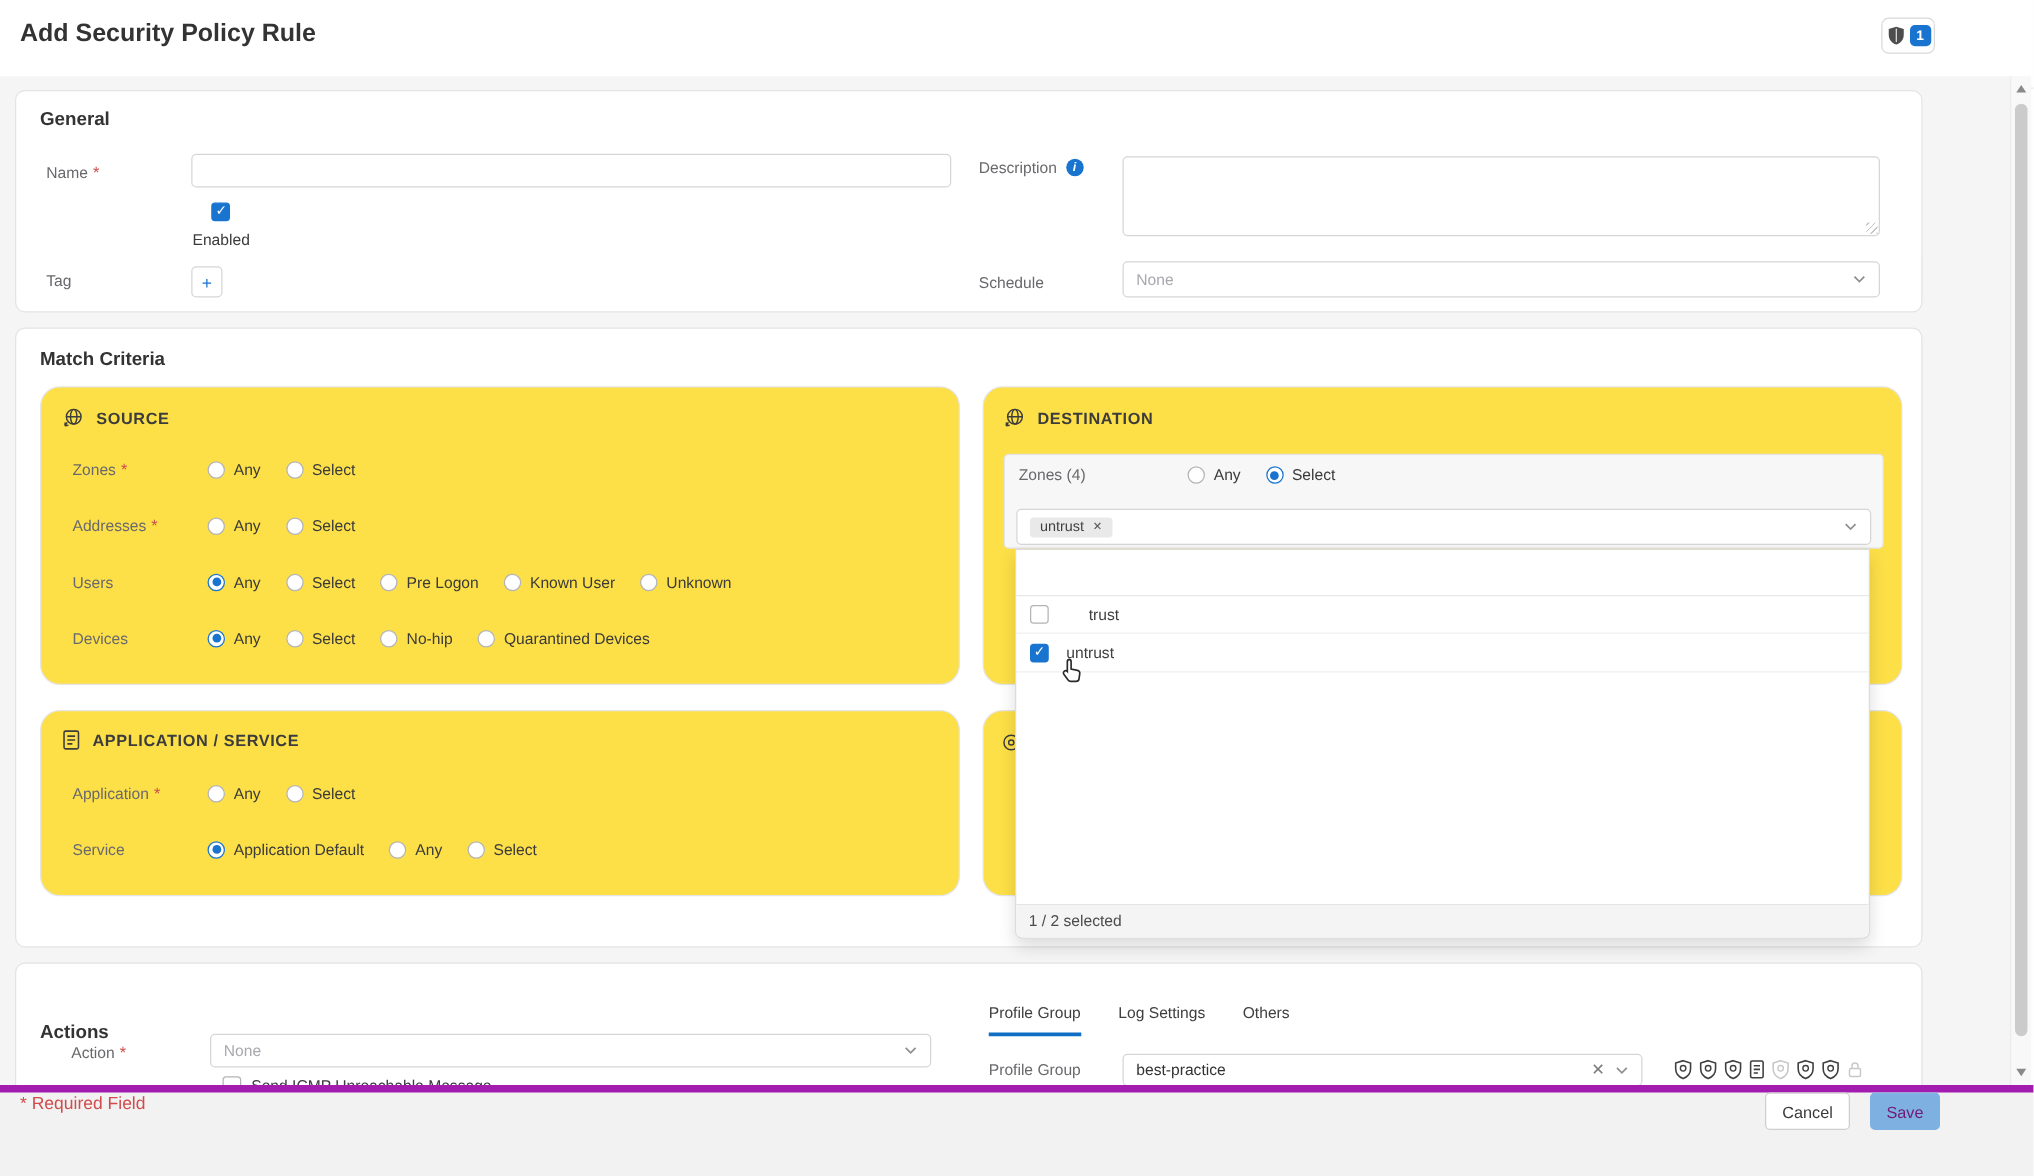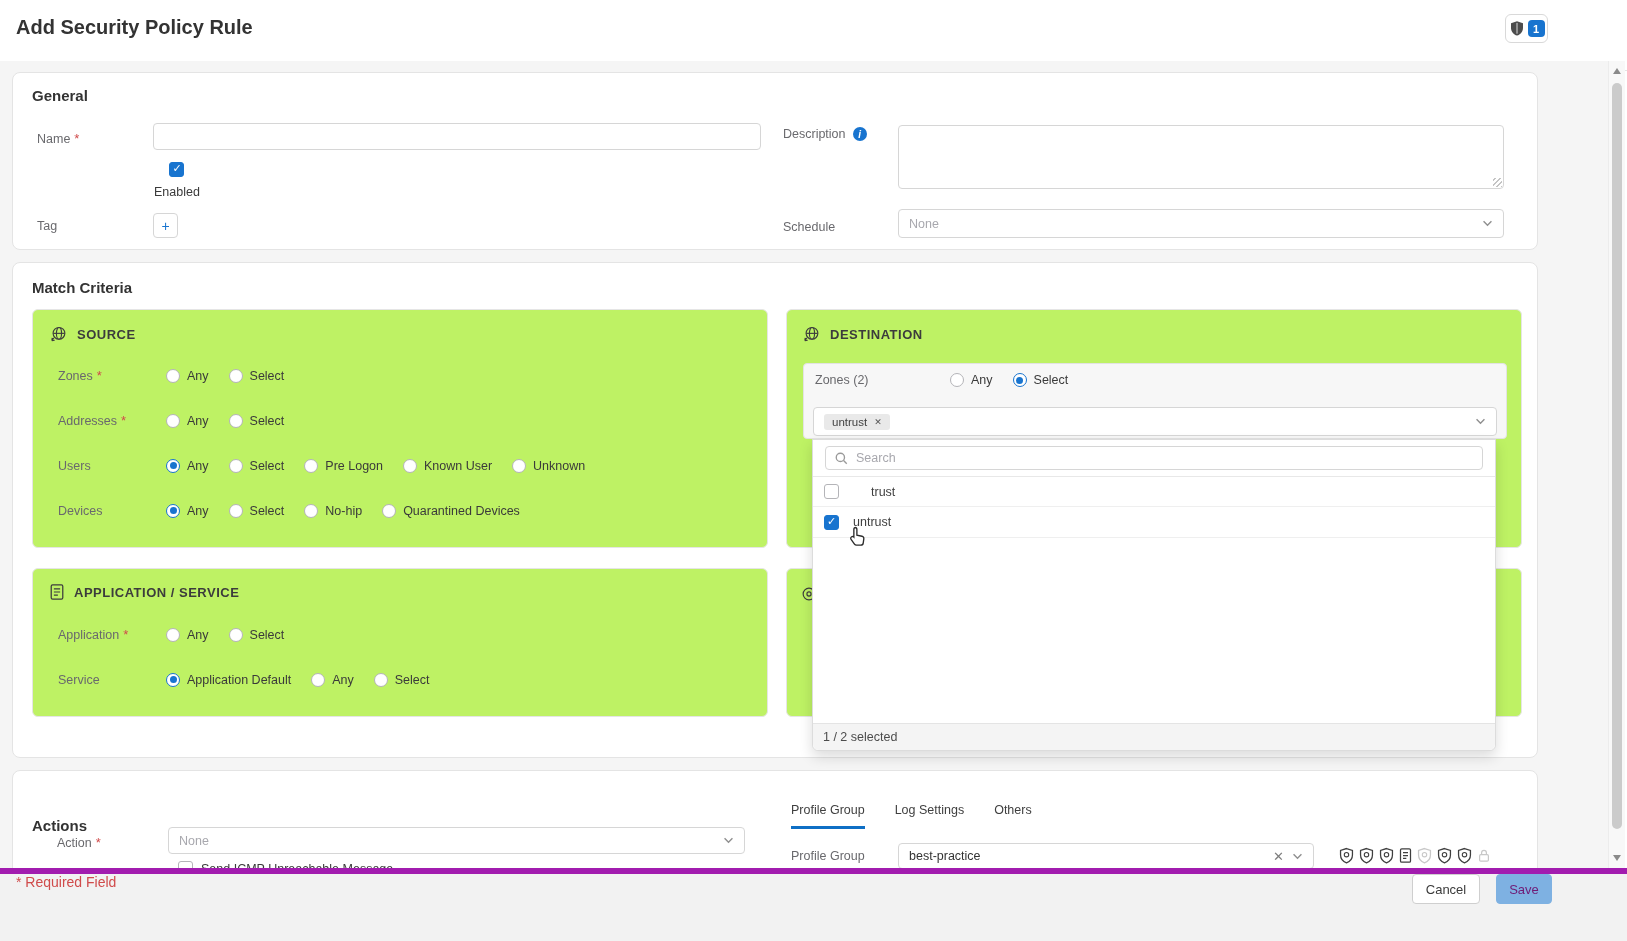--- a/index.html
+++ b/index.html
@@ -45,21 +45,21 @@
   .opt{display:inline-flex;align-items:center;gap:7px;cursor:pointer;}
   .radio{width:14px;height:14px;border:1.5px solid #b4b4b8;border-radius:50%;position:relative;background:#fff;flex:none;}
   .radio.sel{border-color:var(--accent);}
   .radio.sel::after{content:"";position:absolute;left:2.5px;top:2.5px;width:7px;height:7px;border-radius:50%;background:var(--accent);}
   .olabel{font-size:12.5px;color:#3a3a3a;}
   .cb{width:15px;height:15px;border:1.5px solid #b4b4b8;border-radius:3px;background:#fff;position:relative;flex:none;}
   .cb.checked{background:var(--accent);border-color:var(--accent);}
   .cb.checked::after{content:"\2713";position:absolute;left:2px;top:-1px;color:#fff;font-size:11px;font-weight:700;}
 
   
-  .panel{position:absolute;background:#bef264;border:1px solid #e5e5e5;border-radius:6px;}
+  .panel{position:absolute;background:#fde047;border:1px solid #e5e5e5;border-radius:16px;}
   .panel-hd{position:absolute;left:16px;top:15px;display:flex;align-items:center;gap:9px;}
   .panel-hd .ptitle{font-size:13px;font-weight:700;color:#3c3c3c;letter-spacing:.5px;}
   .rows{position:absolute;left:25px;top:43px;right:16px;}
   .form-row{height:45px;display:flex;align-items:center;}
   .form-row .flabel{width:108px;flex:none;}
 
   
   .zones-box{position:absolute;left:16px;top:53px;width:704px;height:76px;background:#f7f7f7;border:1px solid #e3e3e3;border-radius:4px;}
   .zones-row{position:absolute;left:11px;top:9px;display:flex;align-items:center;}
   .zones-row .flabel{width:135px;}
@@ -268,21 +268,21 @@
                 <ellipse cx="10.5" cy="8.8" rx="2.7" ry="6.2"></ellipse>
                 <path d="M4.5 8.8h12"></path>
                 <path d="M5 13.6L3 16.4m0 0l3-.4m-3 .4l.4-2.8"></path>
               </svg>
           </span>
           <span class="ptitle">DESTINATION</span>
         </div>
 
         <div class="zones-box">
           <div class="zones-row">
-            <span class="flabel">Zones (2)</span>
+            <span class="flabel">Zones (4)</span>
             <span class="opts" id="dest-zone-opts">
                 <span class="opt">
                   <span class="radio"></span>
                   <span class="olabel">Any</span>
                 </span>
                 <span class="opt">
                   <span class="radio sel"></span>
                   <span class="olabel">Select</span>
                 </span>
               </span>
@@ -294,29 +294,20 @@
             </span>
             <span class="chev">
                 <svg width="11" height="7" viewBox="0 0 12 8" fill="none" stroke="#8f8f8f" stroke-width="1.6">
                   <path d="M1.5 1.5L6 6l4.5-4.5"></path>
                 </svg>
               </span>
           </div>
         </div>
 
         <div class="dd">
-          <div class="dd-search">
-            <span style="display:flex;">
-              <svg width="15" height="15" viewBox="0 0 20 20" fill="none" stroke="#9a9a9a" stroke-width="1.8">
-                  <circle cx="8.5" cy="8.5" r="5.5"></circle>
-                  <path d="M12.8 12.8L17 17"></path>
-                </svg>
-            </span>
-            <input placeholder="Search" style="">
-          </div>
           <div class="dd-items" id="dd-items">
               <div class="dd-item">
                 <span class="cb"></span>
                 <span class="olabel">trust</span>
               </div>
               <div class="dd-item">
                 <span class="cb checked"></span>
                 <span class="olabel">untrust</span>
               </div>
             </div>

